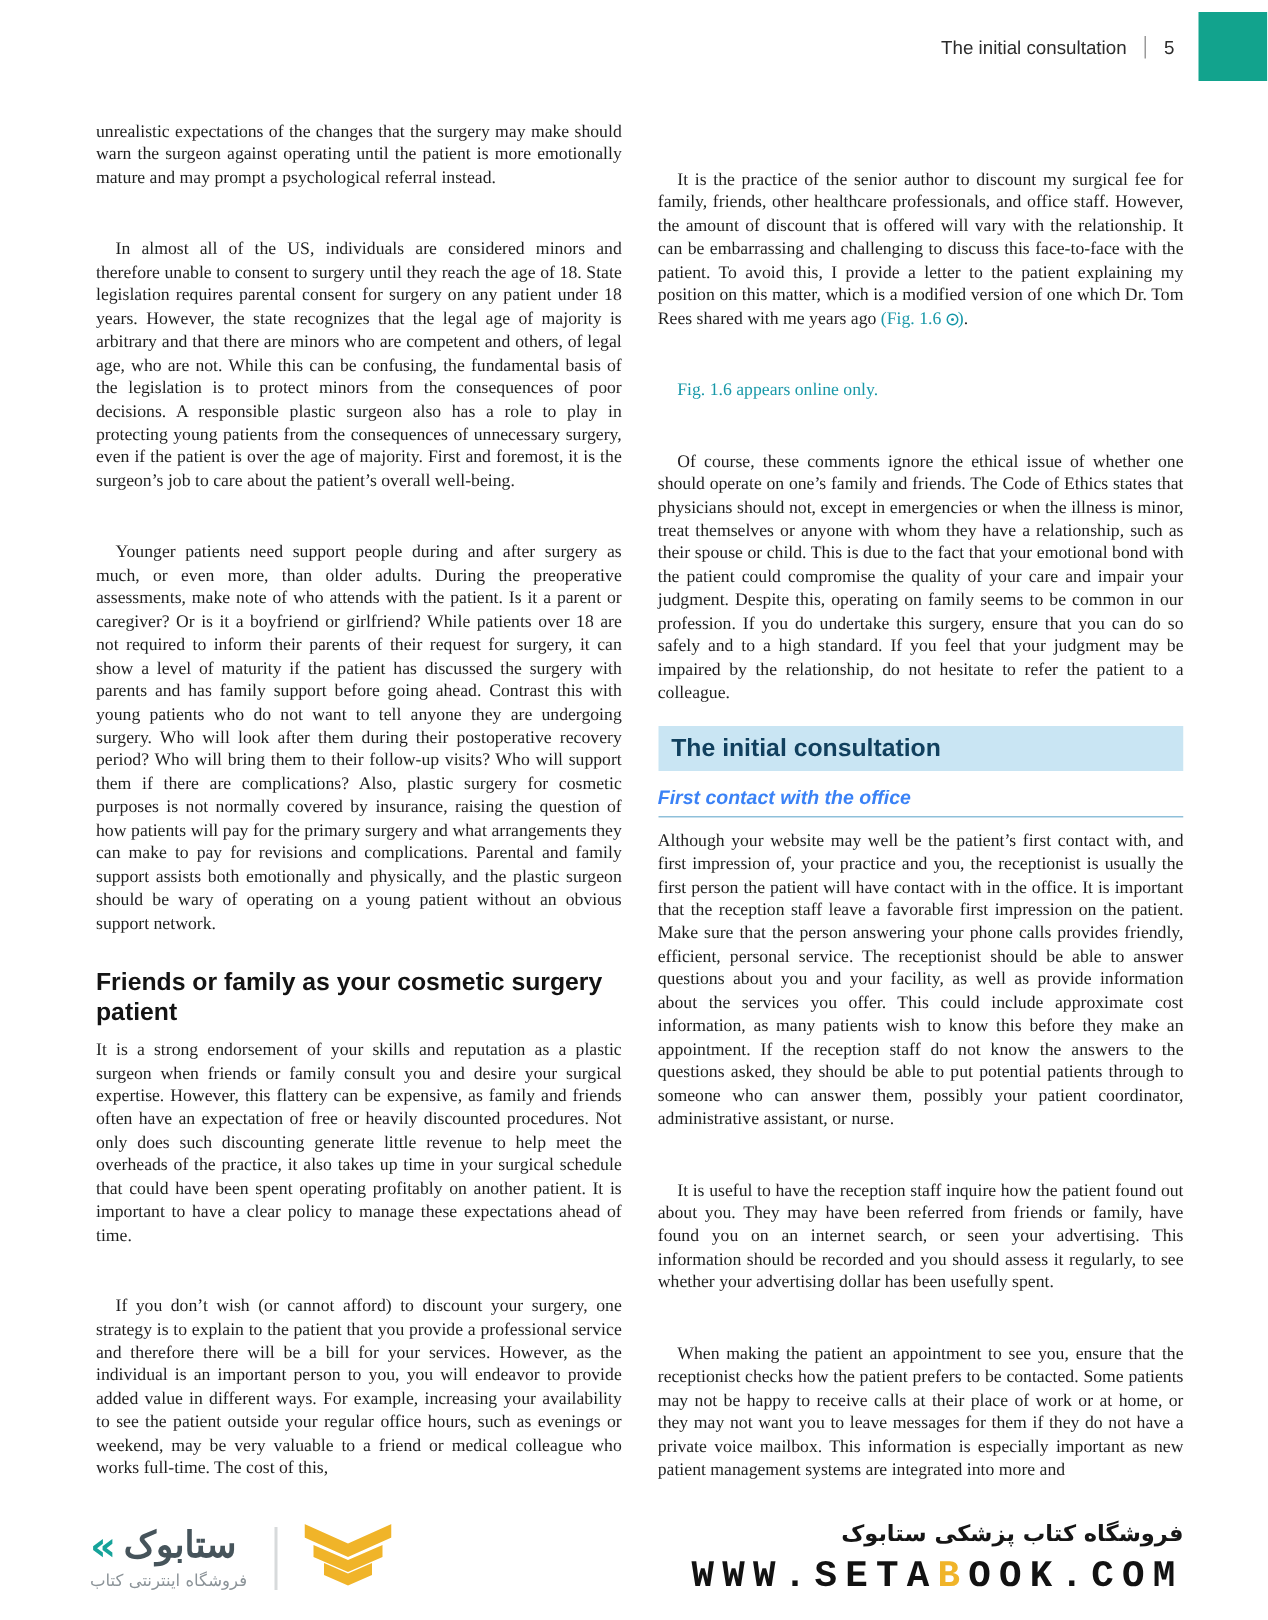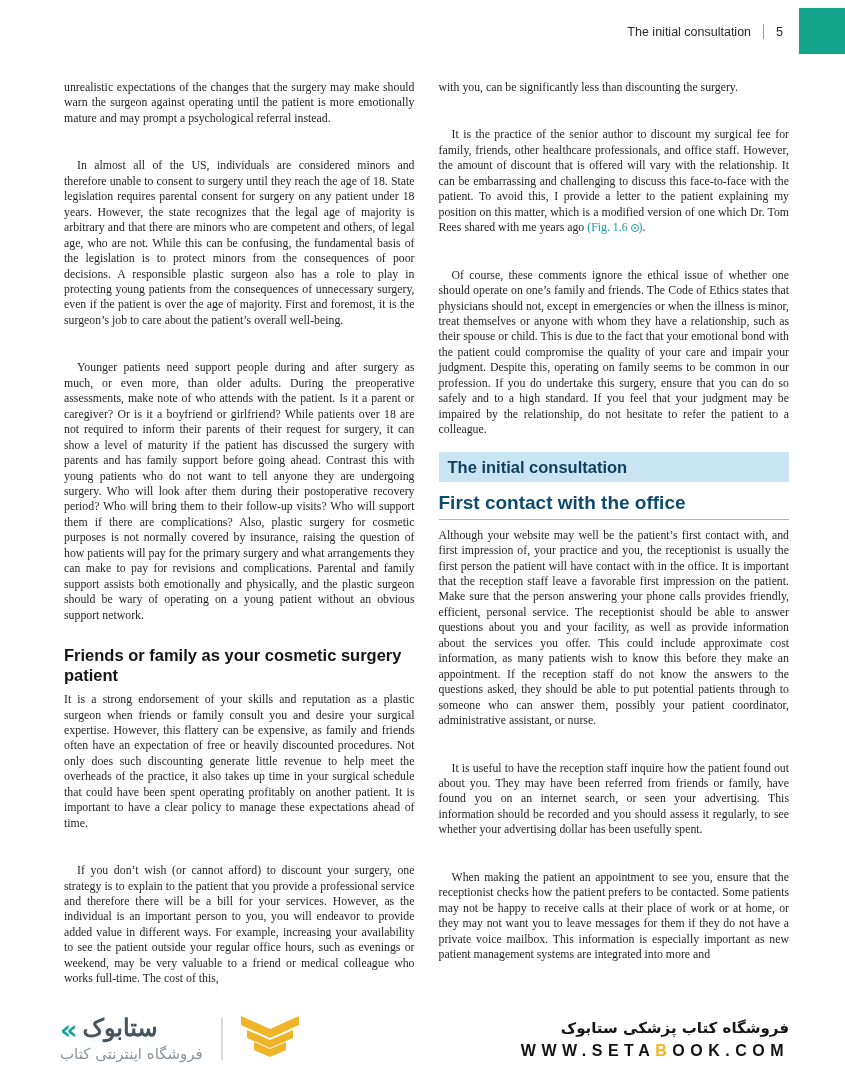--- a/index.html
+++ b/index.html
@@ -16,44 +16,44 @@
   
   .columns { position:absolute; top:80px; left:64px; width:725px; height:944px; display:flex; gap:24px; overflow:hidden;justify-content:center; }
   .col { width:356px; }
   .body-p { font-size:11.8px; line-height:15.45px; text-align:justify; color:#1f1f1f; }
   .indent { text-indent:13px;margin-top:32px; }
 
   .section-heading { font-family:"Liberation Sans", sans-serif; font-size:16.5px; line-height:19.5px;
                      font-weight:bold; color:#141414; margin:23px 0 7px; }
   .band-heading { font-family:"Liberation Sans", sans-serif; font-size:16.5px; font-weight:bold;
                   color:#11405e; background:#c9e5f3; padding:6px 9px 5px; margin:14px 0 10px; }
-  .sub-heading { font-family:"Liberation Sans", sans-serif; font-size:19px; font-weight:bold; color:#0c4a6e;
-                 padding-bottom:5px; border-bottom:1.5px solid #8fc0da; margin:0 0 8px; }
+  .sub-heading { font-family:"Liberation Sans", sans-serif; font-size:13px; font-weight:bold; color:#3b82f6;
+                 padding-bottom:5px; border-bottom:1.5px solid #8fc0da; margin:0 0 8px;font-style:italic; }
 
   .fig-link { color:#1898a8; }
   .fig-note { color:#1898a8; }
   .online-icon { display:inline-block; width:8px; height:8px; border:1.3px solid #1898a8; border-radius:50%;
                  vertical-align:-1px; position:relative; }
   .online-icon::after { content:""; position:absolute; left:2px; top:2px; width:2px; height:2px;
                         background:#1898a8; border-radius:50%; }
 
   
   .footer { position:absolute; left:60px; right:56px; bottom:12px; height:58px;
             display:flex; justify-content:space-between; align-items:center; }
   .footer-left { display:flex; align-items:center; gap:18px; }
   .logo-row { display:flex; align-items:center; gap:5px; direction:ltr; }
   .logo-chevron { font-family:"DejaVu Sans", sans-serif; font-size:27px; font-weight:bold; color:#16a39a; line-height:1; }
   .logo-name { font-family:Liberation Serif, serif; font-size:24px; font-weight:bold; color:#46545b; line-height:1.15; }
-  .logo-caption { font-family:"DejaVu Sans", sans-serif; font-size:15px; color:#8b9398; text-align:center; margin-top:2px; direction:rtl; }
+  .logo-caption { font-family:"DejaVu Sans", sans-serif; font-size:11px; color:#8b9398; text-align:center; margin-top:2px; direction:rtl; }
   .footer-divider { width:2px; height:42px; background:#d7dadb; }
   .gold-emblem { display:inline-block; line-height:0; }
   .footer-right { text-align:right; }
   .store-title { font-family:"DejaVu Sans", sans-serif; font-size:15px; font-weight:bold; color:#161616;
                  direction:rtl; margin-bottom:5px; }
-  .site-url { font-family:Liberation Sans, sans-serif; font-size:16px; font-weight:bold; letter-spacing:5.5px; color:#121212; }
+  .site-url { font-family:Liberation Mono, monospace; font-size:25px; font-weight:bold; letter-spacing:5.5px; color:#121212; }
   .site-url .gold { color:#f0b429; }
 </style>
 </head>
 <body>
 
 <div class="page">
 
   <div class="corner-block"></div>
 
   <div class="header-row">
@@ -67,22 +67,22 @@
     <div class="col">
       <p class="body-p">unrealistic expectations of the changes that the surgery may make should warn the surgeon against operating until the patient is more emotionally mature and may prompt a psychological referral instead.</p>
       <p class="body-p indent">In almost all of the US, individuals are considered minors and therefore unable to consent to surgery until they reach the age of 18. State legislation requires parental consent for surgery on any patient under 18 years. However, the state recognizes that the legal age of majority is arbitrary and that there are minors who are competent and others, of legal age, who are not. While this can be confusing, the fundamental basis of the legislation is to protect minors from the consequences of poor decisions. A responsible plastic surgeon also has a role to play in protecting young patients from the consequences of unnecessary surgery, even if the patient is over the age of majority. First and foremost, it is the surgeon’s job to care about the patient’s overall well-being.</p>
       <p class="body-p indent">Younger patients need support people during and after surgery as much, or even more, than older adults. During the preoperative assessments, make note of who attends with the patient. Is it a parent or caregiver? Or is it a boyfriend or girlfriend? While patients over 18 are not required to inform their parents of their request for surgery, it can show a level of maturity if the patient has discussed the surgery with parents and has family support before going ahead. Contrast this with young patients who do not want to tell anyone they are undergoing surgery. Who will look after them during their postoperative recovery period? Who will bring them to their follow-up visits? Who will support them if there are complications? Also, plastic surgery for cosmetic purposes is not normally covered by insurance, raising the question of how patients will pay for the primary surgery and what arrangements they can make to pay for revisions and complications. Parental and family support assists both emotionally and physically, and the plastic surgeon should be wary of operating on a young patient without an obvious support network.</p>
       <h2 class="section-heading">Friends or family as your cosmetic surgery patient</h2>
       <p class="body-p">It is a strong endorsement of your skills and reputation as a plastic surgeon when friends or family consult you and desire your surgical expertise. However, this flattery can be expensive, as family and friends often have an expectation of free or heavily discounted procedures. Not only does such discounting generate little revenue to help meet the overheads of the practice, it also takes up time in your surgical schedule that could have been spent operating profitably on another patient. It is important to have a clear policy to manage these expectations ahead of time.</p>
       <p class="body-p indent">If you don’t wish (or cannot afford) to discount your surgery, one strategy is to explain to the patient that you provide a professional service and therefore there will be a bill for your services. However, as the individual is an important person to you, you will endeavor to provide added value in different ways. For example, increasing your availability to see the patient outside your regular office hours, such as evenings or weekend, may be very valuable to a friend or medical colleague who works full-time. The cost of this,</p>
     </div>
 
     <div class="col">
-      <p class="body-p">with you, can be significantly less than discounting the surgery.</p>
       <p class="body-p indent"><span>It is the practice of the senior author to discount my surgical fee for family, friends, other healthcare professionals, and office staff. However, the amount of discount that is offered will vary with the relationship. It can be embarrassing and challenging to discuss this face-to-face with the patient. To avoid this, I provide a letter to the patient explaining my position on this matter, which is a modified version of one which Dr. Tom Rees shared with me years ago </span><span class="fig-link"><span>(Fig. 1.6</span> <span class="online-icon"></span><span>)</span></span><span>.</span></p>
+      <p class="body-p indent fig-note">Fig. 1.6 appears online only.</p>
       <p class="body-p indent">Of course, these comments ignore the ethical issue of whether one should operate on one’s family and friends. The Code of Ethics states that physicians should not, except in emergencies or when the illness is minor, treat themselves or anyone with whom they have a relationship, such as their spouse or child. This is due to the fact that your emotional bond with the patient could compromise the quality of your care and impair your judgment. Despite this, operating on family seems to be common in our profession. If you do undertake this surgery, ensure that you can do so safely and to a high standard. If you feel that your judgment may be impaired by the relationship, do not hesitate to refer the patient to a colleague.</p>
       <h1 class="band-heading">The initial consultation</h1>
       <h3 class="sub-heading">First contact with the office</h3>
       <p class="body-p">Although your website may well be the patient’s first contact with, and first impression of, your practice and you, the receptionist is usually the first person the patient will have contact with in the office. It is important that the reception staff leave a favorable first impression on the patient. Make sure that the person answering your phone calls provides friendly, efficient, personal service. The receptionist should be able to answer questions about you and your facility, as well as provide information about the services you offer. This could include approximate cost information, as many patients wish to know this before they make an appointment. If the reception staff do not know the answers to the questions asked, they should be able to put potential patients through to someone who can answer them, possibly your patient coordinator, administrative assistant, or nurse.</p>
       <p class="body-p indent">It is useful to have the reception staff inquire how the patient found out about you. They may have been referred from friends or family, have found you on an internet search, or seen your advertising. This information should be recorded and you should assess it regularly, to see whether your advertising dollar has been usefully spent.</p>
       <p class="body-p indent">When making the patient an appointment to see you, ensure that the receptionist checks how the patient prefers to be contacted. Some patients may not be happy to receive calls at their place of work or at home, or they may not want you to leave messages for them if they do not have a private voice mailbox. This information is especially important as new patient management systems are integrated into more and</p>
     </div>
 
   </div>
 

